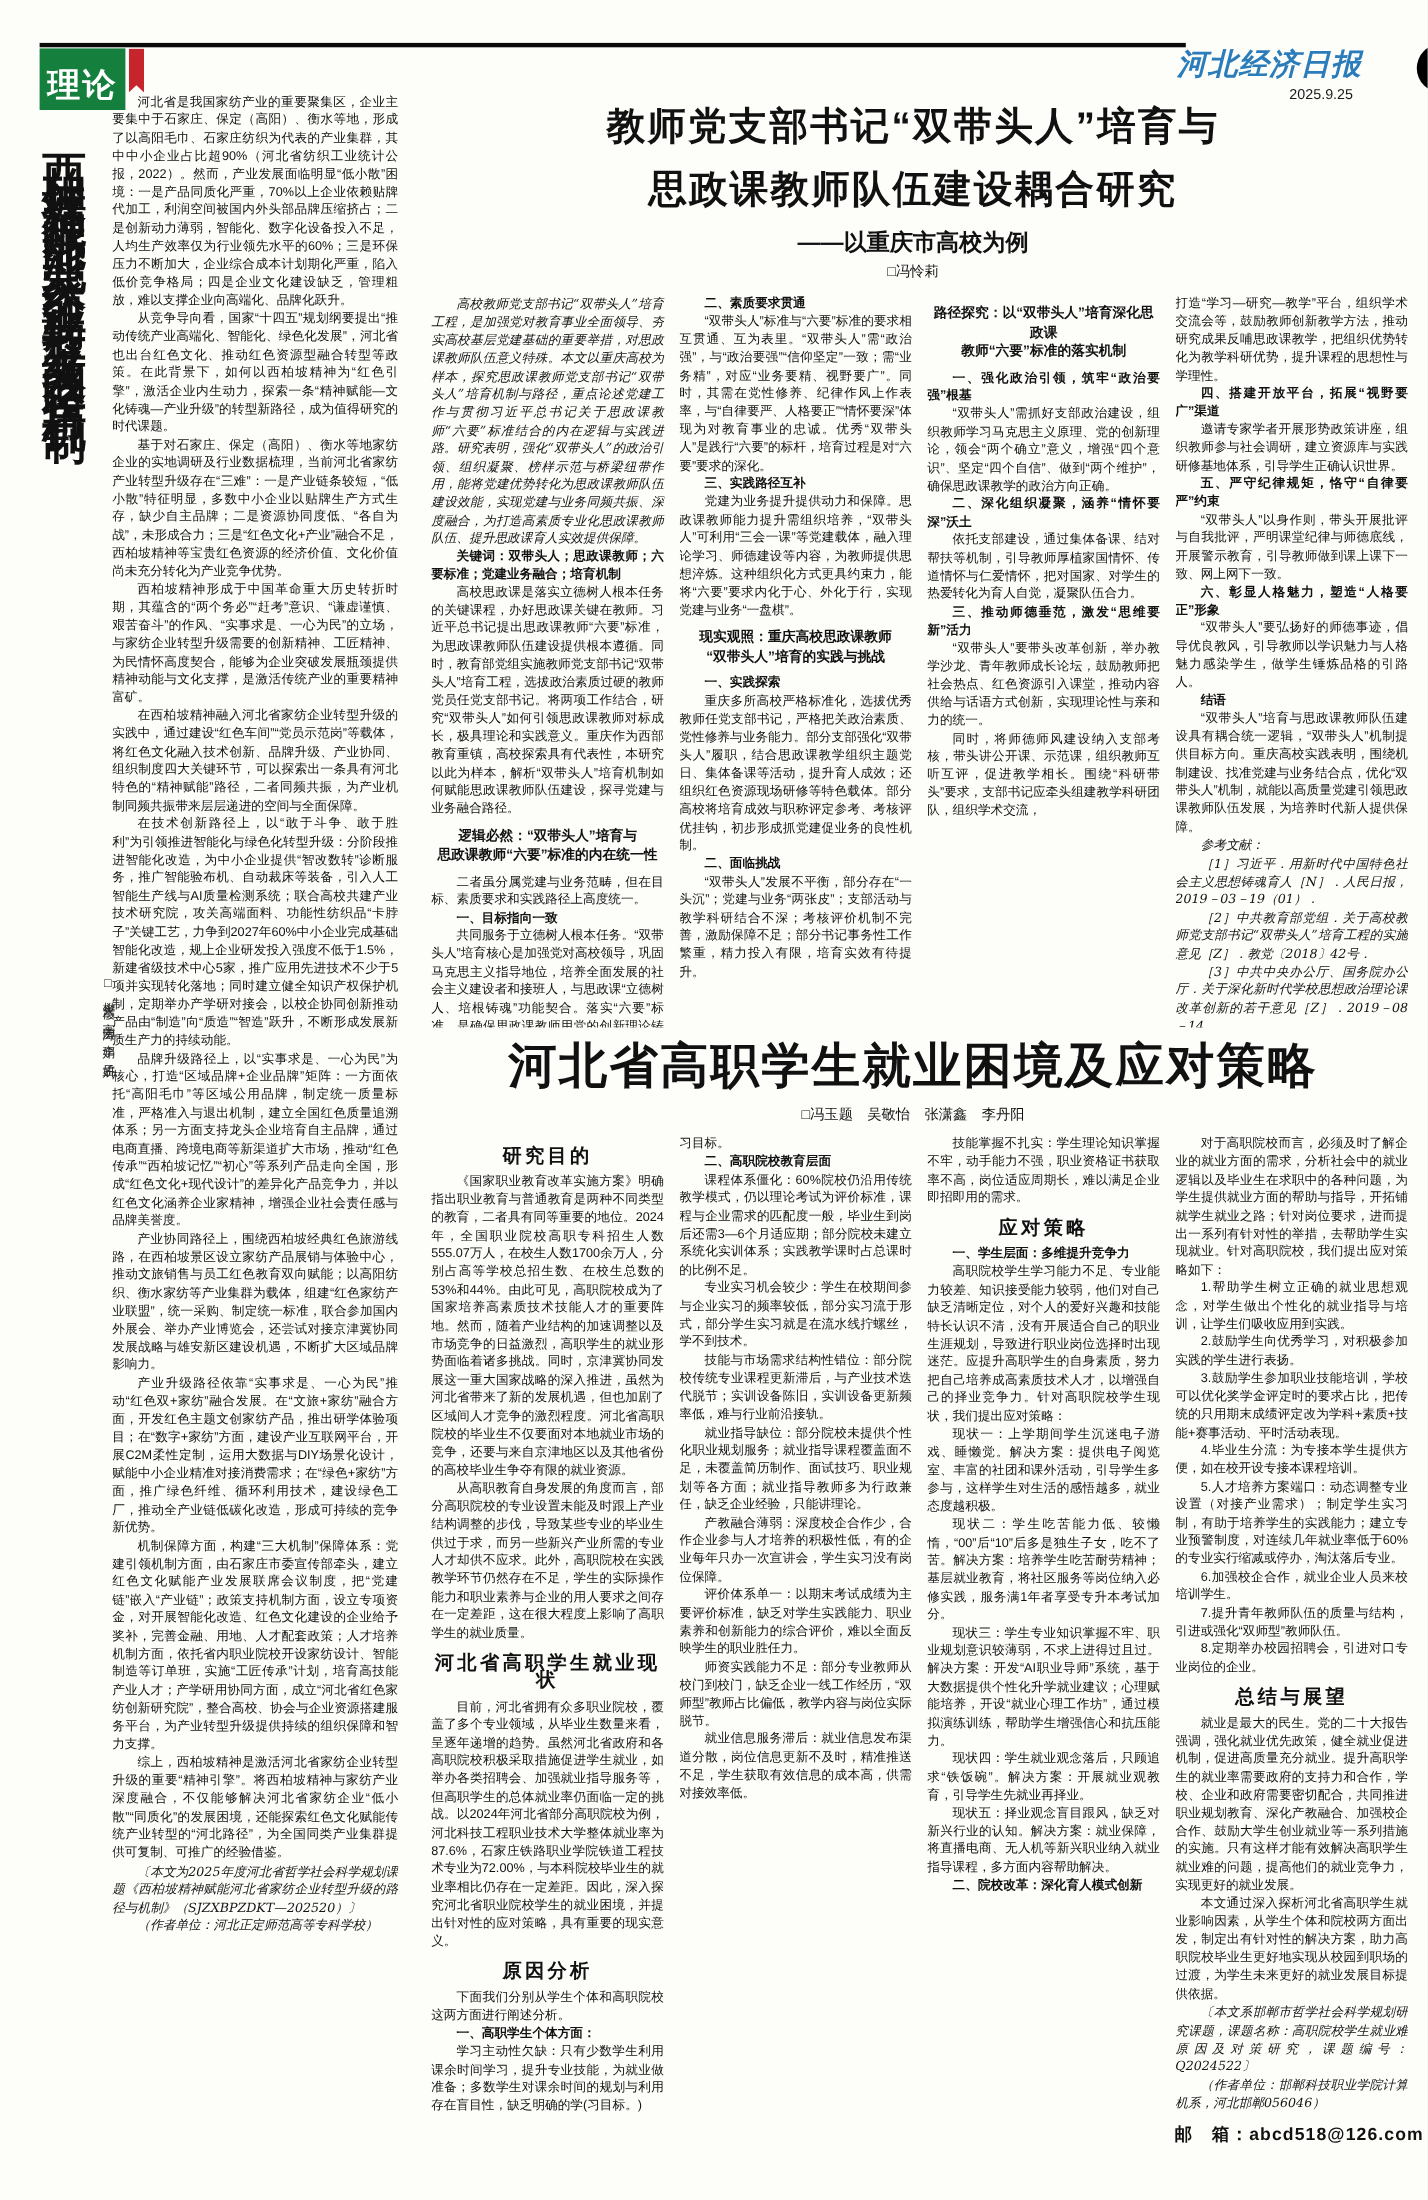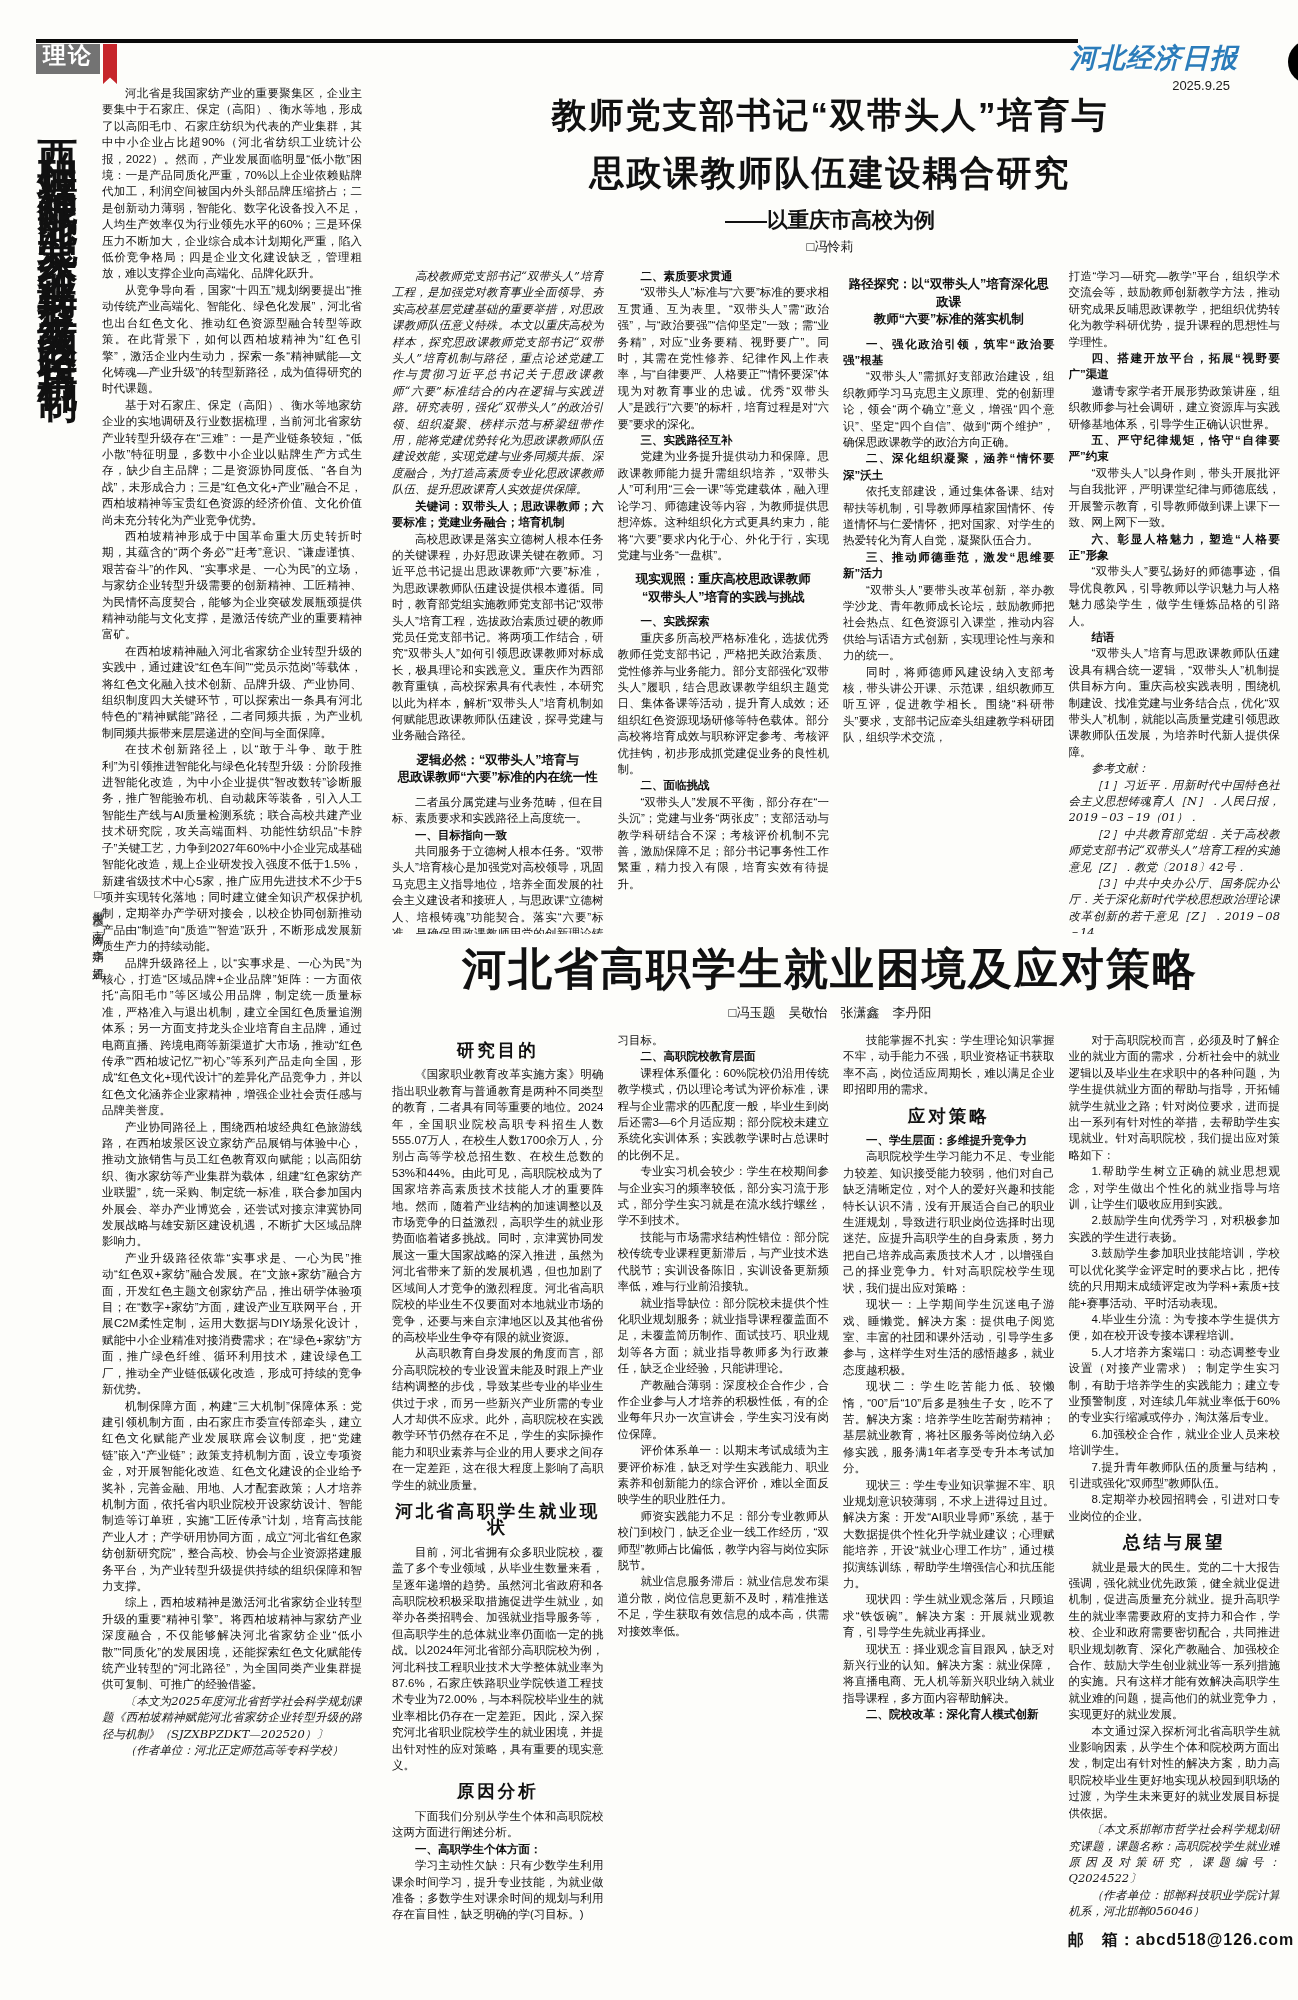--- a/index.html
+++ b/index.html
@@ -1,22 +1,22 @@
 <!DOCTYPE html>
 <html><head>
 <meta charset="utf-8">
 <style>
   html,body{margin:0;padding:0;background:#e8e8e4;}
   .page{position:relative;width:1298px;height:2000px;margin:0 auto;background:#fdfdfa;
         font-family:"Liberation Sans","DejaVu Sans",sans-serif;color:#111;overflow:hidden;}
   
   .rule{position:absolute;left:36px;top:39px;width:1042px;height:4px;background:#0a0a0a;}
   .logo{position:absolute;left:36px;top:44px;display:flex;align-items:flex-start;}
-  .logo-box{background:#737373;color:#fff;font-weight:bold;font-size:23px;line-height:1;
-            padding:0 7px 7px;letter-spacing:2px;}
+  .logo-box{background:#15803d;color:#fff;font-weight:bold;font-size:30px;line-height:1;
+            padding:19px 7px 7px;letter-spacing:2px;}
   .logo-ribbon{width:14px;height:40px;background:#c6262b;margin-left:3px;
                clip-path:polygon(0 0,100% 0,100% 100%,50% 84%,0 100%);}
   .masthead{position:absolute;left:1070px;top:40px;width:160px;text-align:center;
             font-family:"DejaVu Serif",serif;font-style:italic;font-weight:bold;
             font-size:27px;color:#2b7cba;letter-spacing:1px;white-space:nowrap;}
   .page-badge{position:absolute;left:1288px;top:40px;width:44px;height:44px;border-radius:50%;
               background:#000000;color:#fff;font-size:25px;font-weight:bold;
               display:flex;align-items:center;justify-content:center;}
   .page-date{position:absolute;left:1100px;top:78px;width:130px;text-align:right;
              font-size:13px;color:#1a1a1a;}

